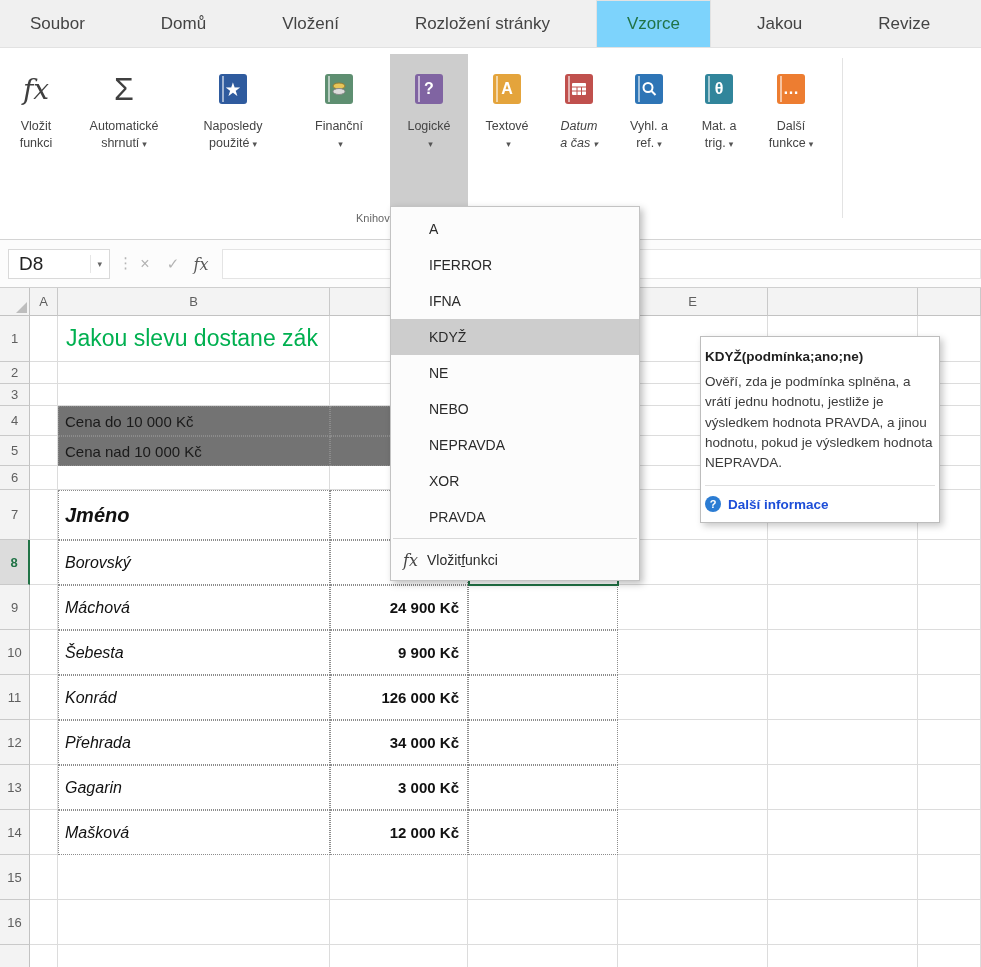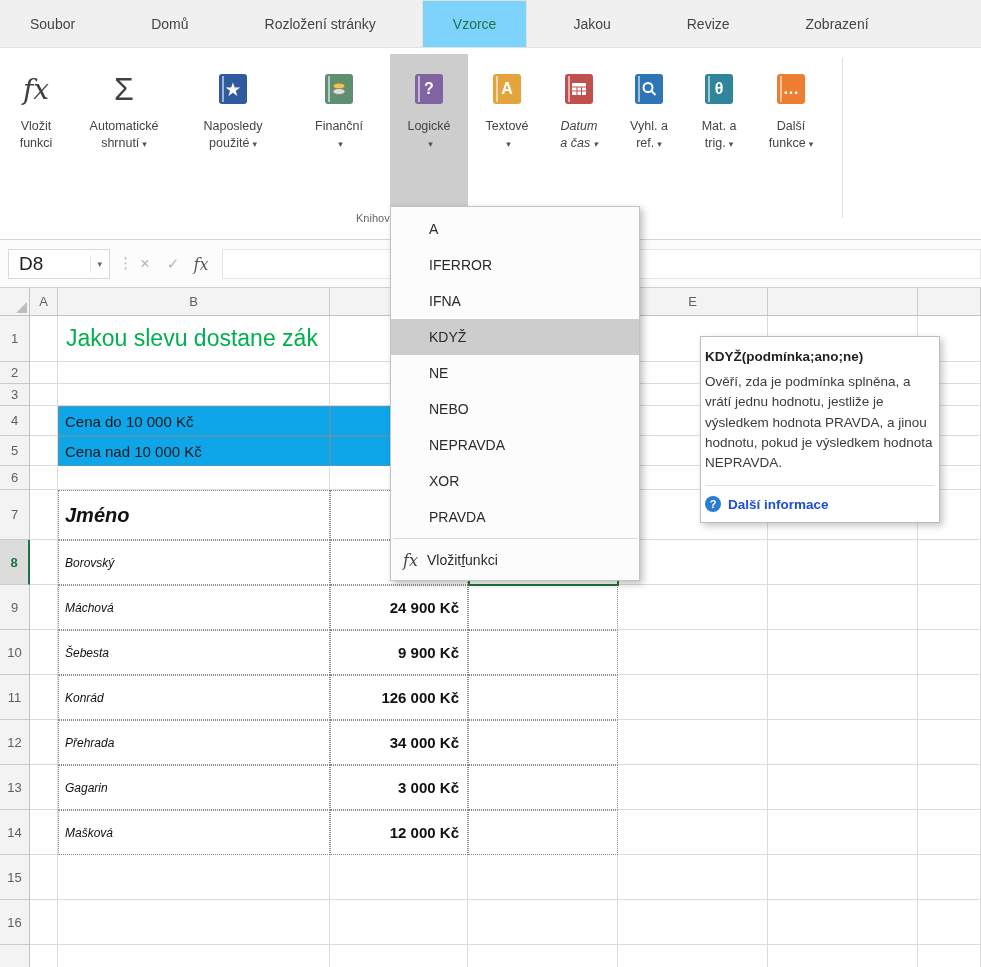--- a/index.html
+++ b/index.html
@@ -2,21 +2,21 @@
 <html><head>
 <meta charset="utf-8">
 <style>
   html,body{margin:0;padding:0;background:#fff;}
   .app{position:relative;width:981px;height:967px;overflow:hidden;background:#fff;
        font-family:"Liberation Sans",sans-serif;color:#262626;}
 
   
   .tabbar{position:absolute;left:0;top:0;width:100%;height:48px;background:#f0f0f0;
           border-bottom:1px solid #e2e2e2;display:flex;gap:16px;box-sizing:border-box;}
-  .tab{display:flex;align-items:center;padding:0 30px;font-size:14px;color:#444;cursor:default;white-space:nowrap;}
+  .tab{display:flex;align-items:center;padding:0 30px;font-size:17px;color:#444;cursor:default;white-space:nowrap;}
   .tab.active{background:#7dd3fc;color:#217346;border:1px solid #e2e2e2;border-bottom:none;}
 
   
   .ribbon{position:absolute;left:0;top:48px;width:100%;height:192px;background:#fff;
           border-bottom:1px solid #d4d4d4;box-sizing:border-box;}
   .rbtn{position:absolute;top:6px;height:152px;display:flex;flex-direction:column;align-items:center;
         padding-top:12px;box-sizing:border-box;}
   .rbtn.pressed{background:#cdcdcd;}
   .ricon{height:46px;display:flex;align-items:center;justify-content:center;}
   .rlabel{font-size:12.5px;line-height:17px;color:#444;text-align:center;margin-top:6px;}
@@ -70,24 +70,24 @@
       border-right:1px solid #c9c9c9;border-bottom:1px solid #c2c2c2;}
   .ch.sel{background:#dcdcdc;color:#217346;border-bottom:2px solid #217346;}
   .rh{background:#f3f3f3;color:#5f5f5f;font-size:13px;justify-content:center;
       border-right:1px solid #c2c2c2;border-bottom:1px solid #c9c9c9;}
   .rh.sel{background:#dcdcdc;color:#217346;font-weight:bold;border-right:2px solid #217346;}
   .corner{position:relative;background:#f3f3f3;border-right:1px solid #c2c2c2;border-bottom:1px solid #c2c2c2;}
   .corner::after{content:"";position:absolute;right:2px;bottom:2px;border-left:11px solid transparent;
                  border-bottom:11px solid #bdbdbd;}
   .title{color:#00B050;font-size:23px;white-space:nowrap;overflow:visible;padding-left:8px;}
   .cena{padding-left:6px;color:#1a1a1a;}
-  .blue{background:#0ea5e9;}
+  .blue{background:#737373;}
   .dotted{border:1px dotted #8c8c8c;}
   .jmeno{font-size:20px;font-weight:bold;font-style:italic;padding-left:6px;color:#111;}
-  .nm{font-style:italic;font-size:12px;padding-left:6px;color:#111;}
+  .nm{font-style:italic;font-size:16px;padding-left:6px;color:#111;}
   .pr{font-weight:bold;font-size:15px;justify-content:flex-end;padding-right:8px;color:#111;}
   .selbox{position:absolute;left:468px;top:252px;width:151px;height:46px;border:2px solid #217346;
           z-index:5;pointer-events:none;box-sizing:border-box;}
 
   
   .menu{position:absolute;left:390px;top:206px;width:250px;background:#fcfcfc;border:1px solid #c3c3c3;
         box-shadow:3px 3px 7px rgba(0,0,0,.25);z-index:50;padding:4px 0 2px;box-sizing:border-box;}
   .mi{height:36px;display:flex;align-items:center;padding-left:38px;font-size:14px;color:#2b2b2b;cursor:default;}
   .mi.hl{background:#cdcdcd;}
   .msep{height:1px;background:#d8d8d8;margin:3px 2px;}
@@ -107,20 +107,21 @@
   .tip-link{color:#1d4ed8;font-weight:bold;font-size:13.5px;}
 </style>
 </head>
 <body>
 
 <div class="app">
 
   <div class="tabbar">
     <div class="tab">Soubor</div>
     <div class="tab">Domů</div>
+    <div class="tab">Vložení</div>
     <div class="tab">Rozložení stránky</div>
     <div class="tab active">Vzorce</div>
     <div class="tab">Jakou</div>
     <div class="tab">Revize</div>
     <div class="tab">Zobrazení</div>
   </div>
 
   <div class="ribbon">
 
     <div class="rbtn b0">

